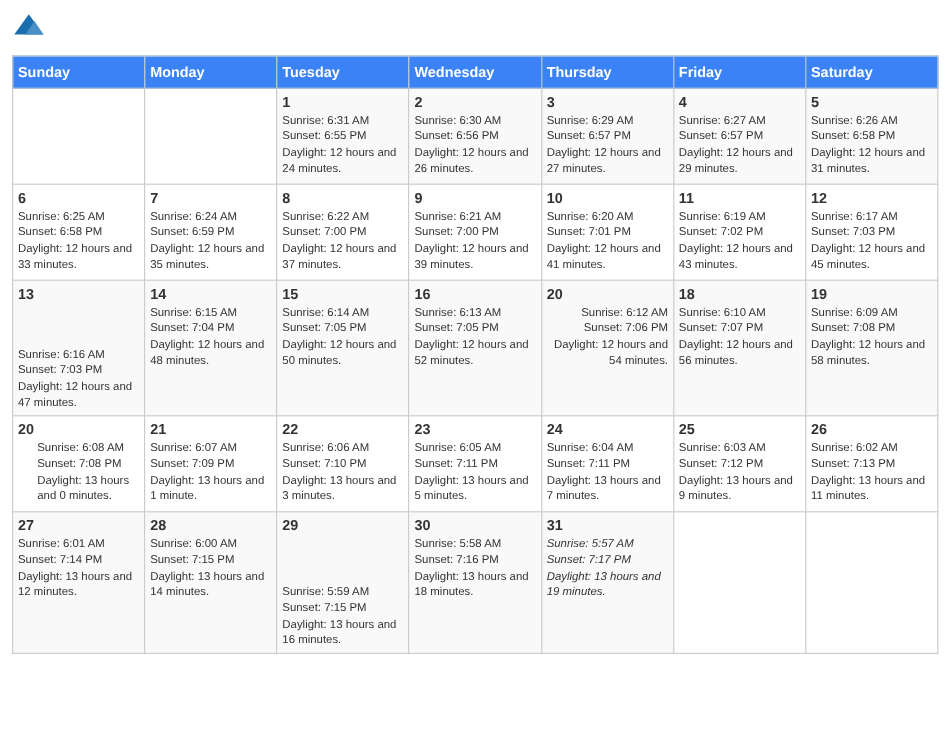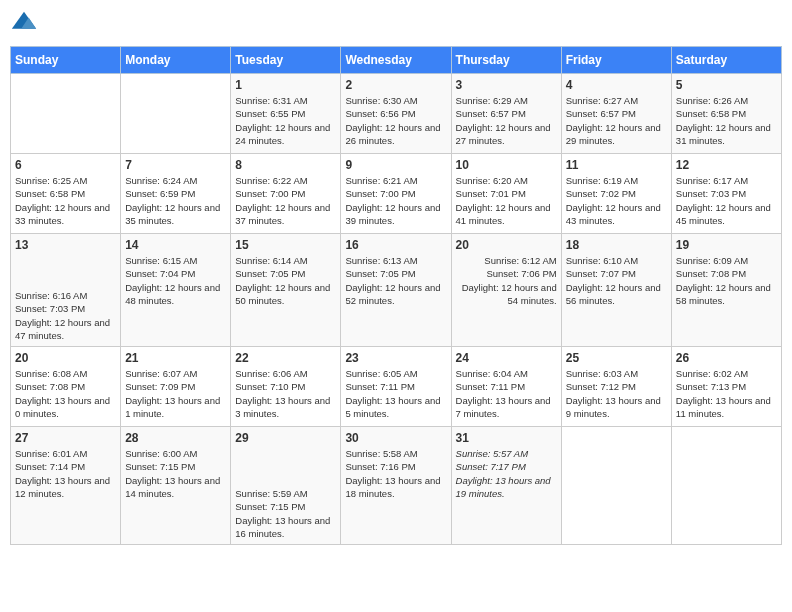--- a/index.html
+++ b/index.html
@@ -244,21 +244,21 @@
           <td>
             <span class="day-number">19</span>
             <div class="day-info" style="white-space: pre-line;">Sunrise: 6:09 AM
 Sunset: 7:08 PM
 Daylight: 12 hours and 58 minutes.</div>
           </td>
         </tr>
         <tr>
           <td>
             <span class="day-number">20</span>
-            <div class="day-info" style="white-space: pre-line;">Sunrise: 6:08 AM
+            <div class="day-info" style="white-space: pre-line; margin-left: 16px;">Sunrise: 6:08 AM
 Sunset: 7:08 PM
 Daylight: 13 hours and 0 minutes.</div>
           </td>
           <td>
             <span class="day-number">21</span>
             <div class="day-info" style="white-space: pre-line;">Sunrise: 6:07 AM
 Sunset: 7:09 PM
 Daylight: 13 hours and 1 minute.</div>
           </td>
           <td>

